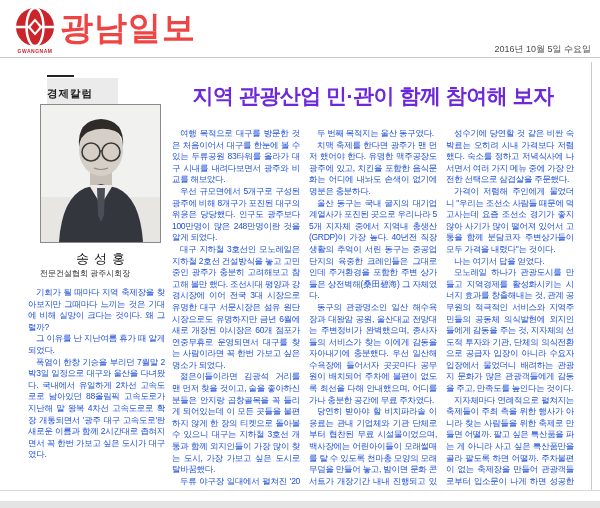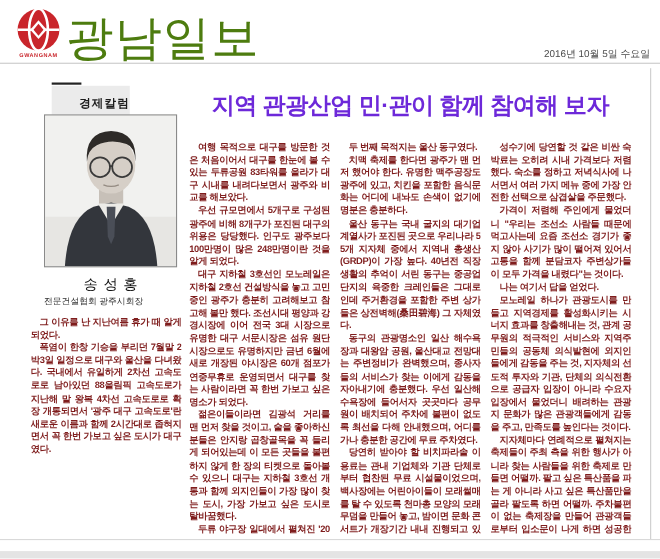--- a/index.html
+++ b/index.html
@@ -4,45 +4,45 @@
 <style>
   * { margin:0; padding:0; box-sizing:border-box; }
   html,body { background:#ffffff; }
   body { font-family:"Liberation Sans","DejaVu Sans",sans-serif; }
   .page { position:relative; width:600px; height:508px; background:#ffffff; overflow:hidden; margin:0 auto; }
 
   
   .logo { position:absolute; left:13px; top:7px; width:44px; text-align:center; }
   .logo svg { display:block; margin:0 auto; }
   .logo-sub { display:block; font-size:5px; font-weight:bold; color:#c9252b; letter-spacing:.5px; margin-top:1px; }
-  .paper-name { position:absolute; left:60px; top:6px; font-size:43px; font-weight:400; color:#4d7c0f; letter-spacing:1px; }
+  .paper-name { position:absolute; left:60px; top:6px; font-size:33px; font-weight:700; color:#ef4444; letter-spacing:1px; }
   .issue-date { position:absolute; right:9px; top:43px; font-size:9px; color:#4a4a4a; }
   .header-rule { position:absolute; left:0; top:57px; width:600px; height:1px; background:#c9c9c9; }
   .edge-rule { position:absolute; left:591px; top:62px; width:1px; height:428px; background:#cccccc; }
 
   
   .section-tab { position:absolute; left:47px; top:78px; width:71px; height:32px; background:#ebebeb;
-                 display:flex; align-items:center; justify-content:flex-end; }
+                 display:flex; align-items:center; justify-content:flex-start; }
   .section-tab::before { content:""; position:absolute; left:0; top:-3px; width:27px; height:2px; background:#222; }
   .section-tab span { font-size:10.5px; font-weight:bold; color:#1c1c1c; letter-spacing:1px; }
 
   
   .headline { position:absolute; left:172px; top:82px; width:402px; text-align:center;
               font-size:21px; font-weight:800; color:#6d28d9; letter-spacing:-0.5px; }
 
   
   .photo { position:absolute; left:40px; top:104px; width:121px; height:139px;
            border:1px solid #8a8a8a; background:#f1f1ef; overflow:hidden; }
   .author-name { position:absolute; left:40px; top:250px; width:121px; text-align:center;
                  font-size:13px; font-weight:normal; color:#111; letter-spacing:5px; text-indent:5px; }
   .author-title { position:absolute; left:40px; top:268px; width:121px; text-align:left;
                   font-size:8px; color:#333; }
 
   
-  .col { color:#7f1d1d;font-weight:bold; }
+  .col { color:#1d4ed8; }
   .col .para { font-size:8.5px; line-height:11.6px; text-align:justify; text-indent:8px;
                letter-spacing:-0.3px; word-break:break-all; }
   .col-first { position:absolute; left:28px; top:287px; width:137px; height:200px; overflow:hidden; }
   .cols-right { position:absolute; left:172px; top:128px; width:402px; height:359px;
                 display:flex; gap:9px; overflow:hidden; }
   .cols-right .col { flex:1 1 0; height:359px; overflow:hidden; }
 
   
   .bottom-rule { position:absolute; left:0; top:490px; width:600px; height:1px; background:#d9d9d9; }
   .bottom-strip { position:absolute; left:0; top:501px; width:600px; height:7px; background:#e4e4e4; }
@@ -90,20 +90,21 @@
         <path d="M53 63 Q60 66 67 63" stroke="#948b82" stroke-width="1.2" fill="none"></path>
         <path d="M18 137 Q21 93 44 83 L60 79 L76 83 Q99 93 102 137 Z" fill="#33363c"></path>
         <path d="M48 80 L60 100 L72 80 Z" fill="#ecebe7"></path>
         <path d="M56 83 L64 83 L63 110 L60 117 L57 110 Z" fill="#4a4e57"></path>
       </svg>
     </figure>
     <div class="author-name">송성홍</div>
     <div class="author-title">전문건설협회 광주시회장</div>
 
     <div class="col col-first">
+        <p class="para">기회가 될 때마다 지역 축제장을 찾아보지만 그때마다 느끼는 것은 기대에 비해 실망이 크다는 것이다. 왜 그럴까?</p>
         <p class="para">그 이유를 난 지난여름 휴가 때 알게 되었다.</p>
         <p class="para">폭염이 한창 기승을 부리던 7월말 2박3일 일정으로 대구와 울산을 다녀왔다. 국내에서 유일하게 2차선 고속도로로 남아있던 88올림픽 고속도로가 지난해 말 왕복 4차선 고속도로로 확장 개통되면서 '광주 대구 고속도로'란 새로운 이름과 함께 2시간대로 좁혀지면서 꼭 한번 가보고 싶은 도시가 대구였다.</p>
       </div>
 
     <div class="cols-right">
       <div class="col">
           <p class="para">여행 목적으로 대구를 방문한 것은 처음이어서 대구를 한눈에 볼 수 있는 두류공원 83타워를 올라가 대구 시내를 내려다보면서 광주와 비교를 해보았다.</p>
           <p class="para">우선 규모면에서 5개구로 구성된 광주에 비해 8개구가 포진된 대구의 위용은 당당했다. 인구도 광주보다 100만명이 많은 248만명이란 것을 알게 되었다.</p>
           <p class="para">대구 지하철 3호선인 모노레일은 지하철 2호선 건설방식을 놓고 고민중인 광주가 충분히 고려해보고 참고해 볼만 했다. 조선시대 평양과 강경시장에 이어 전국 3대 시장으로 유명한 대구 서문시장은 섬유 원단시장으로도 유명하지만 금년 6월에 새로 개장된 야시장은 60개 점포가 연중무휴로 운영되면서 대구를 찾는 사람이라면 꼭 한번 가보고 싶은 명소가 되었다.</p>
           <p class="para">젊은이들이라면 김광석 거리를 맨 먼저 찾을 것이고, 술을 좋아하신 분들은 안지랑 곱창골목을 꼭 들리게 되어있는데 이 모든 곳들을 불편하지 않게 한 장의 티켓으로 돌아볼 수 있으니 대구는 지하철 3호선 개통과 함께 외지인들이 가장 많이 찾는 도시, 가장 가보고 싶은 도시로 탈바꿈했다.</p>

